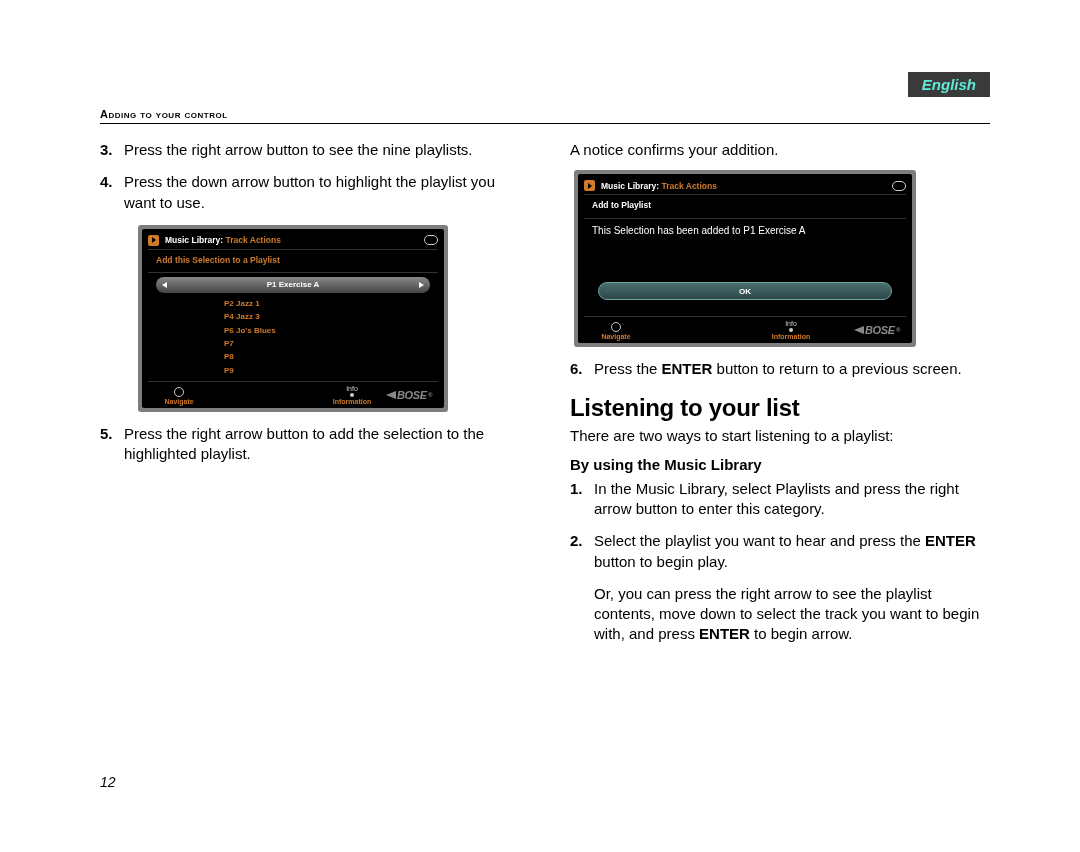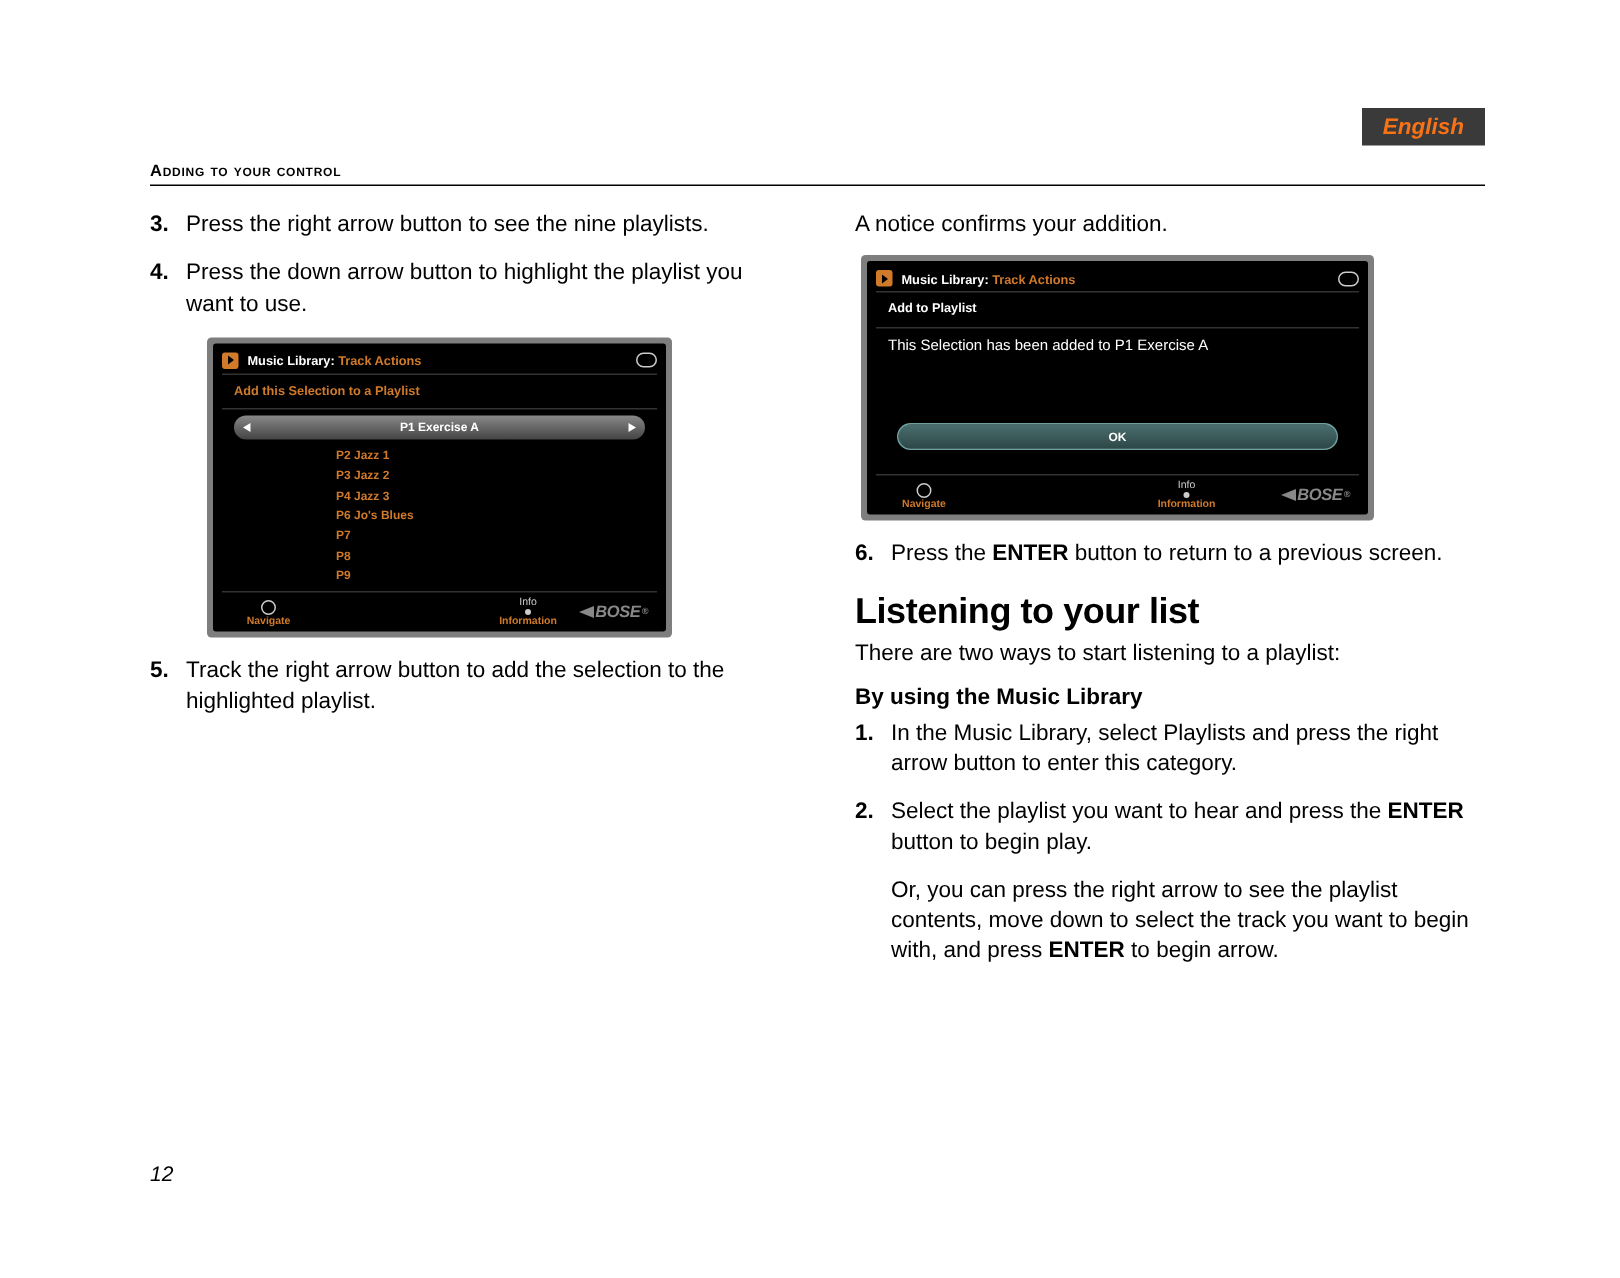--- a/index.html
+++ b/index.html
@@ -16,21 +16,21 @@
     position: relative;
     width: 100%;
     height: 100%;
     padding: 60px 90px 40px 100px;
   }
   .lang-tab {
     position: absolute;
     top: 72px;
     right: 90px;
     background: #3a3a3a;
-    color: #f97316;
+    color: #5eead4;
     font-weight: bold;
     font-style: italic;
     font-size: 15px;
     padding: 4px 14px;
   }
   .header-bar {
     margin-top: 48px;
     padding-bottom: 3px;
     border-bottom: 1.5px solid #000;
     font-variant: small-caps;
@@ -260,21 +260,20 @@
           </div>
           <div class="scr-body">
             <div class="scr-subhead">Add this Selection to a Playlist</div>
             <div class="scr-hr"></div>
             <div class="scr-sel-row">
               <span class="tri-l"></span>
               <span>P1 Exercise A</span>
               <span class="tri-r"></span>
             </div>
             <div class="scr-item">P2 Jazz 1</div>
-            <div class="scr-item">P3 Jazz 2</div>
             <div class="scr-item">P4 Jazz 3</div>
             <div class="scr-item">P6 Jo's Blues</div>
             <div class="scr-item">P7</div>
             <div class="scr-item">P8</div>
             <div class="scr-item">P9</div>
           </div>
           <div class="scr-footer">
             <div class="scr-foot-l">
               <span class="scr-foot-icon navigate"></span>
               <span class="scr-foot-label">Navigate</span>
@@ -289,21 +288,21 @@
               <span>BOSE</span>
                 <small>®</small>
             </div>
           </div>
         </div>
       </div>
 
       <ol class="steps">
         <li>
           <span class="num">5.</span>
-          <span class="txt">Track the right arrow button to add the selection to the highlighted playlist.</span>
+          <span class="txt">Press the right arrow button to add the selection to the highlighted playlist.</span>
         </li>
       </ol>
     </div>
 
     <div class="col">
       <div class="intro">A notice confirms your addition.</div>
 
       <div class="screen screen-wide">
         <div class="scr-inner">
           <div class="scr-title-row">

